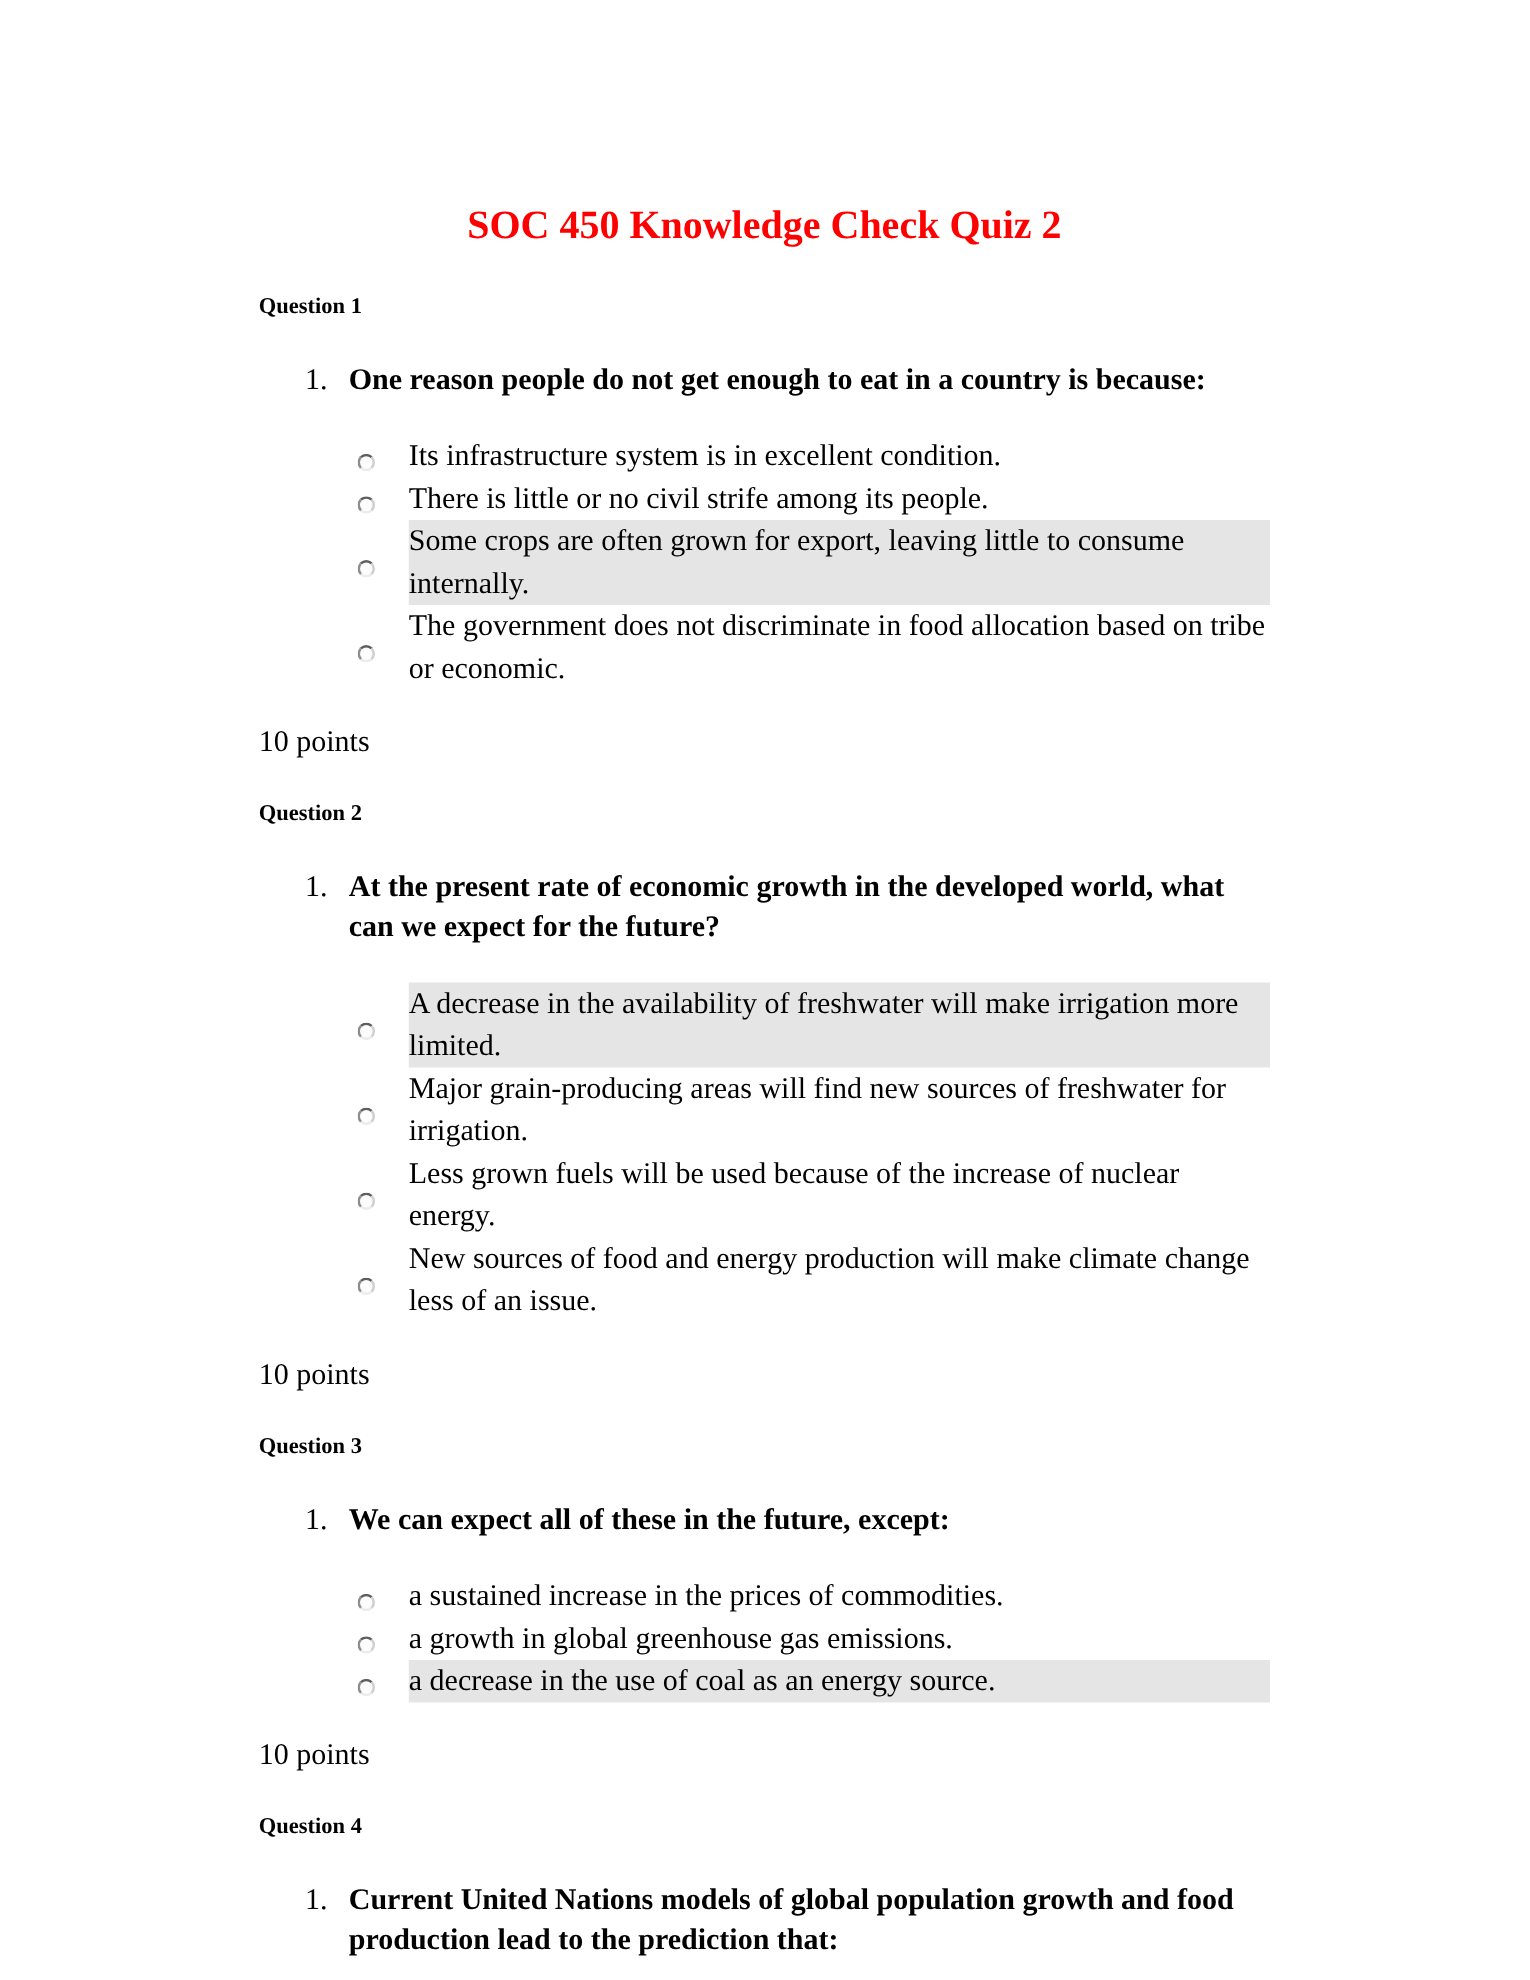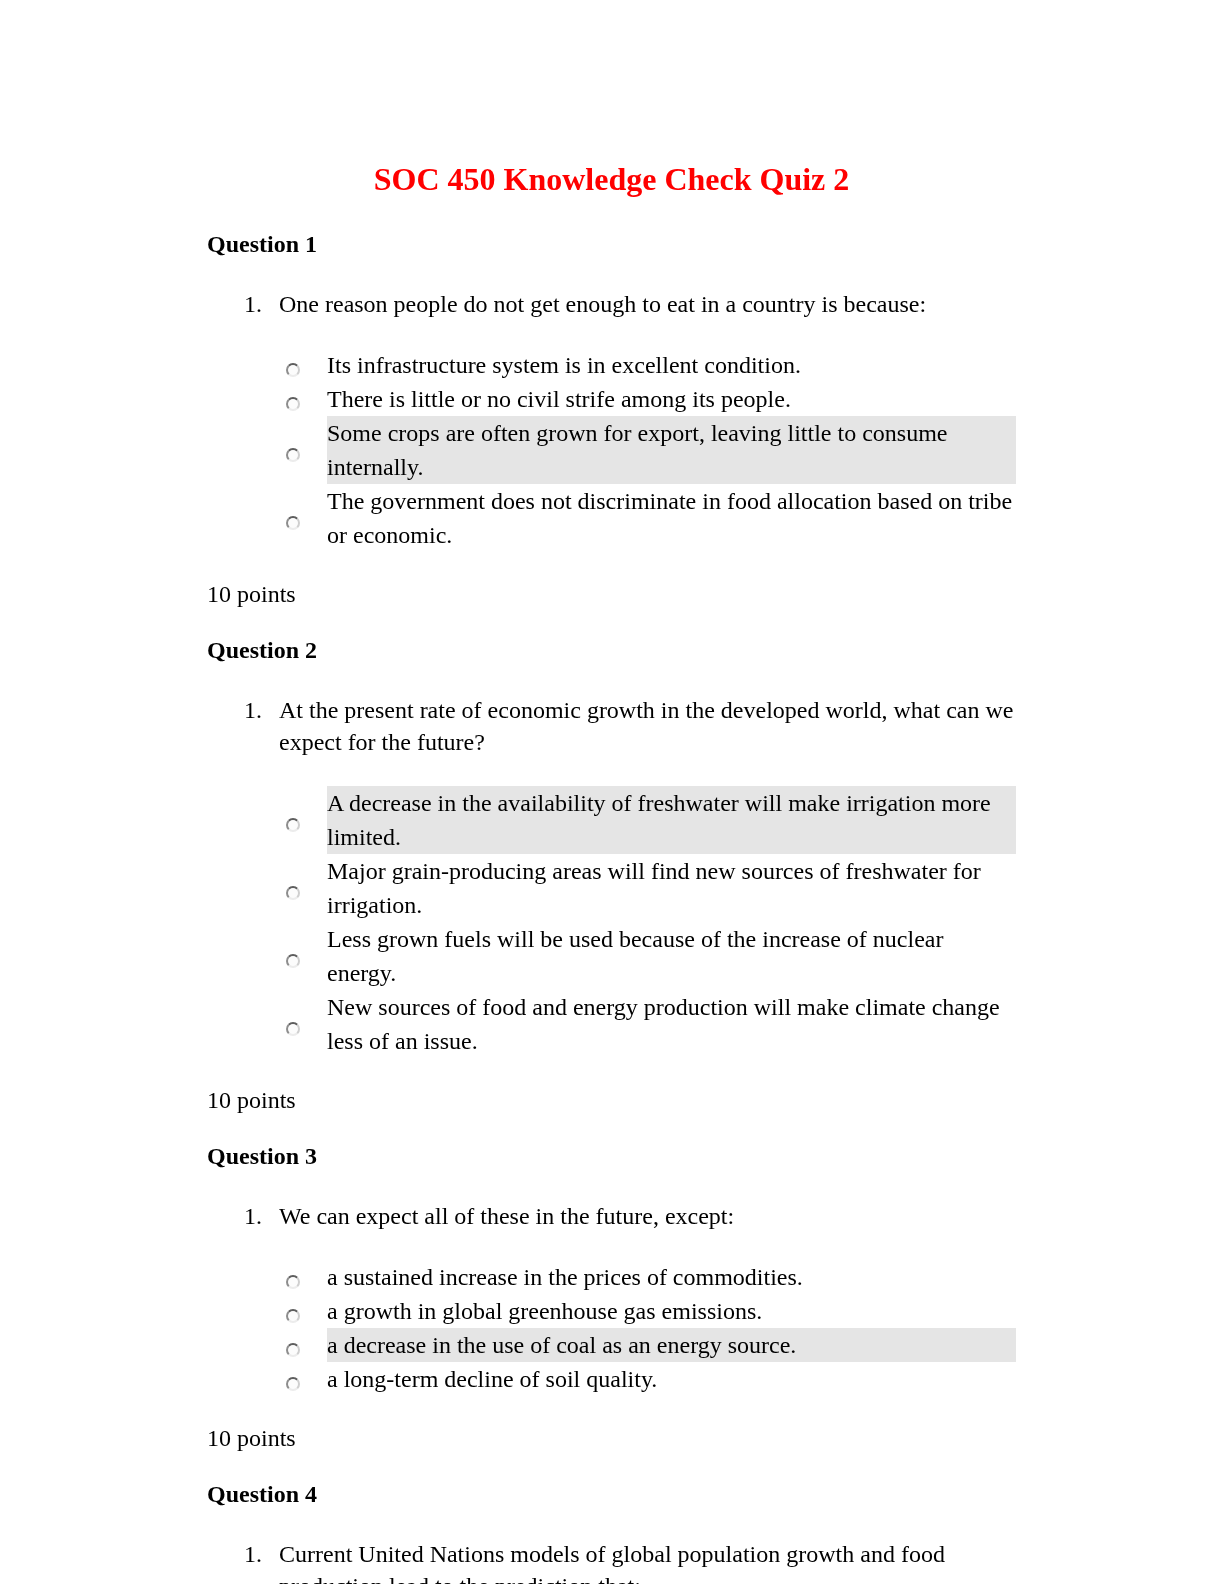--- a/index.html
+++ b/index.html
@@ -20,38 +20,38 @@
   }
   h1.doc-title {
     font-size: 32px;
     line-height: 37px;
     font-weight: bold;
     text-align: center;
     color: #ff0000;
     margin: 0 0 32px 0;
   }
   h2.q-heading {
-    font-size: 24px;
+    font-size: 18px;
     line-height: 28px;
     font-weight: bold;
     color: #000000;
     margin: 26px 0 30px 0;
   }
   .prompt {
     display: flex;
     align-items: flex-start;
     line-height: 32px;
     margin: 0 0 28px 0;
   }
   .prompt .num {
     flex: none;
     width: 35px;
     margin-left: 37px;
   }
-  .prompt .ptext { flex: 1; }
+  .prompt .ptext { flex: 1; font-weight: bold; }
   .options { margin: 0 0 26px 0; }
   .option {
     display: flex;
     align-items: center;
     margin-left: 79px;
     line-height: 34px;
   }
   .radio {
     flex: none;
     width: 14px;
@@ -144,24 +144,20 @@
         <span class="otext">a sustained increase in the prices of commodities.</span>
       </div>
       <div class="option">
         <span class="radio"></span>
         <span class="otext">a growth in global greenhouse gas emissions.</span>
       </div>
       <div class="option">
         <span class="radio"></span>
         <span class="otext hl">a decrease in the use of coal as an energy source.</span>
       </div>
-      <div class="option">
-        <span class="radio"></span>
-        <span class="otext">a long-term decline of soil quality.</span>
-      </div>
     </div>
     <p class="points">10 points</p>
   </section>
 
   <section>
     <h2 class="q-heading">Question 4</h2>
     <div class="prompt">
       <span class="num">1.</span>
       <span class="ptext">Current United Nations models of global population growth and food production lead to the prediction that:</span>
     </div>

